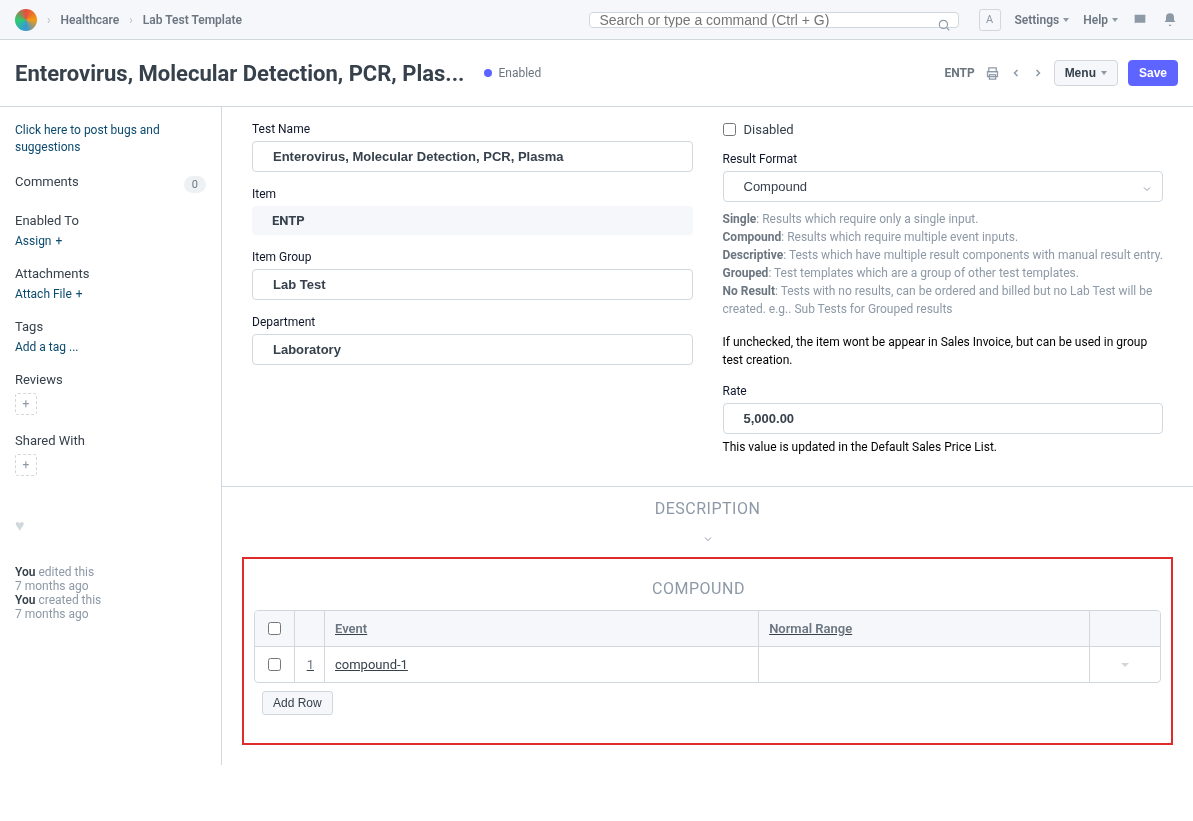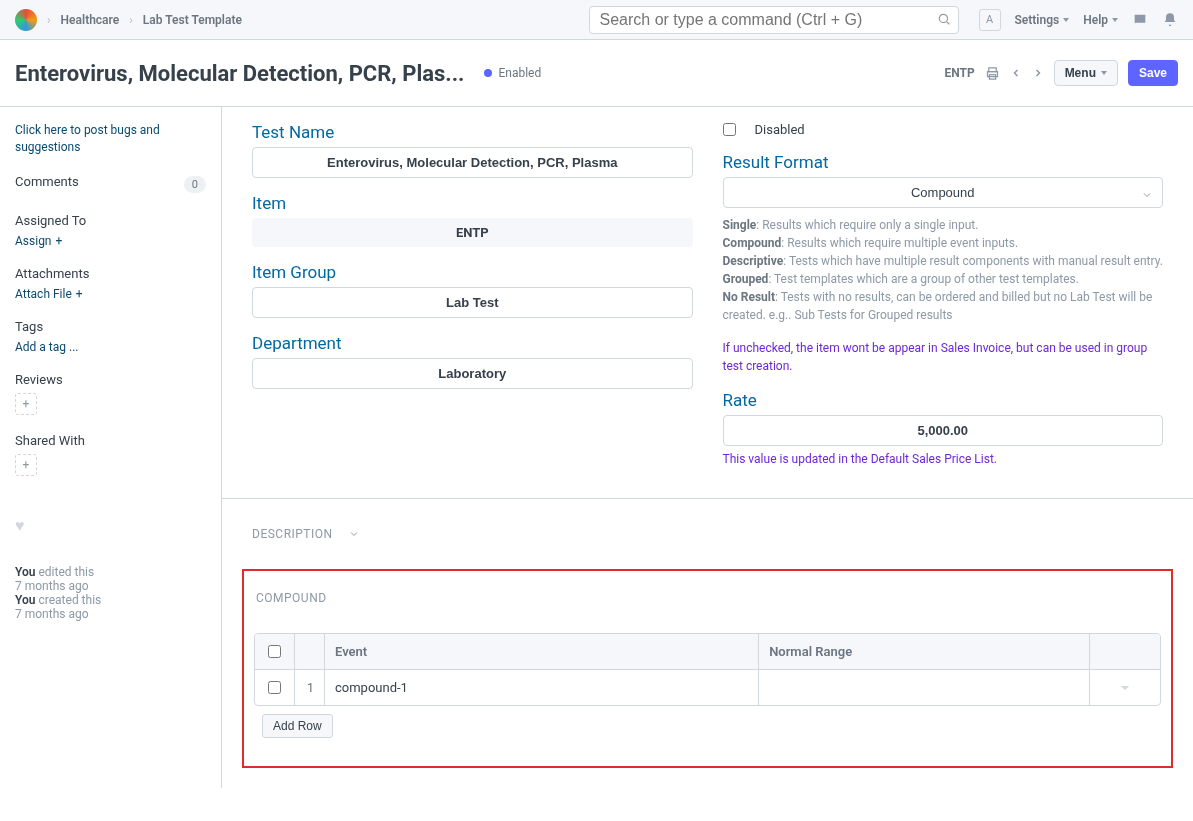--- a/index.html
+++ b/index.html
@@ -5,21 +5,21 @@
     * { box-sizing: border-box; margin: 0; padding: 0; }
     body { font-family: -apple-system, BlinkMacSystemFont, "Segoe UI", Roboto, sans-serif; font-size: 13px; color: #36414c; background: #fff; }
     
     .navbar { display: flex; align-items: center; height: 40px; border-bottom: 1px solid #d1d8dd; padding: 0 15px; background: #f5f7fa; }
     .logo { width: 22px; height: 22px; border-radius: 50%; background: conic-gradient(from 0deg, #e74c3c, #f39c12, #3498db, #2ecc71, #e74c3c); margin-right: 10px; }
     .breadcrumb { display: flex; align-items: center; gap: 10px; color: #6c7680; font-size: 12px; }
     .breadcrumb a { color: #6c7680; text-decoration: none; font-weight: 600; cursor: pointer; }
     .chevron-sep { color: #b8c0c7; }
     .nav-spacer { flex: 1; }
     .search-box { position: relative; width: 370px; margin-right: 20px; }
-    .search-box input { width: 100%; height: 28px; border: 1px solid #d1d8dd; border-radius: 4px; padding: 0 30px 0 10px; font-size: 16px; color: #8d99a6; background: #fff; }
+    .search-box input { width: 100%; height: 16px; border: 1px solid #d1d8dd; border-radius: 4px; padding: 0 30px 0 10px; font-size: 14px; color: #8d99a6; background: #fff; }
     .search-box .search-icon { position: absolute; right: 8px; top: 6px; color: #8d99a6; }
     .nav-right { display: flex; align-items: center; gap: 14px; font-size: 12px; color: #6c7680; }
     .nav-avatar { width: 22px; height: 22px; border: 1px solid #d1d8dd; border-radius: 3px; display: flex; align-items: center; justify-content: center; color: #8d99a6; font-size: 11px; }
     .nav-item { cursor: pointer; display: flex; align-items: center; gap: 4px; font-weight: 600;}
     .caret-d { width: 0; height: 0; border-left: 3px solid transparent; border-right: 3px solid transparent; border-top: 4px solid #8d99a6; }
     .nav-icon { color: #8d99a6; cursor: pointer; }
     
     .page-head { display: flex; align-items: center; padding: 20px 15px; border-bottom: 1px solid #d1d8dd; }
     .page-title { font-size: 22px; font-weight: 700; color: #36414c; max-width: 480px; white-space: nowrap; overflow: hidden; text-overflow: ellipsis; }
     .status-ind { display: flex; align-items: center; margin-left: 20px; font-size: 12px; color: #6c7680; gap: 6px; }
@@ -40,38 +40,38 @@
     .comments-row { display: flex; justify-content: space-between; align-items: center; }
     .comments-row .badge { background: #eef1f4; border-radius: 10px; padding: 2px 8px; font-size: 11px; }
     .audit { color: #8d99a6; }
     .audit strong { color: #36414c; font-weight: 600;}
     .heart { color: #d1d8dd; font-size: 16px; margin-top: 40px; margin-bottom: 30px; cursor: pointer;}
     
     .main { flex: 1; border-left: 1px solid #d1d8dd; }
     .form-section { padding: 15px 30px; display: flex; gap: 30px; }
     .col { flex: 1; }
     .field { margin-bottom: 15px; }
-    .field-label { color: #0369a1; font-size: 17px; margin-bottom: 5px; }
-    .field-input { width: 100%; border: 1px solid #d1d8dd; border-radius: 4px; padding: 7px 20px; font-size: 13px; font-weight: 700; color: #36414c; background: #fff; text-align: center; }
+    .field-label { color: #0f172a; font-size: 12px; margin-bottom: 5px; }
+    .field-input { width: 100%; border: 1px solid #d1d8dd; border-radius: 4px; padding: 7px 20px; font-size: 13px; font-weight: 700; color: #36414c; background: #fff; }
     .readonly { background: #f5f7fa; border: none; }
     .select-wrap { position: relative; }
     .select-wrap .sel-caret { position: absolute; right: 10px; top: 12px; color: #8d99a6; }
-    .checkbox-row { display: flex; align-items: center; gap: 19px; color: #36414c; font-size: 13px; margin-bottom: 10px; }
+    .checkbox-row { display: flex; align-items: center; gap: 8px; color: #36414c; font-size: 13px; margin-bottom: 10px; }
     .checkbox-row input { width: 13px; height: 13px; }
-    .help-text { color: #6d28d9; font-size: 12px; line-height: 1.5; margin-top: 4px; }
+    .help-text { color: #000000; font-size: 12px; line-height: 1.5; margin-top: 4px; }
     .help-block { color: #8d99a6; font-size: 12px; line-height: 1.5; margin-top: 8px; }
     .help-block strong { color: #6c7680; font-weight: 700;}
     
-    .section-head { display: flex; align-items: center; padding: 28px 30px; border-top: 1px solid #d1d8dd; color: #8d99a6; font-size: 12px; letter-spacing: 0.5px; gap: 15px; cursor: pointer; }
+    .section-head { display: flex; align-items: center; padding: 12px 30px; border-top: 1px solid #d1d8dd; color: #8d99a6; font-size: 16px; letter-spacing: 0.5px; gap: 15px; cursor: pointer; flex-direction: column; }
     
     .highlighted { border: 2px solid #e02b2b; margin: 0 20px 20px 20px; padding-bottom: 20px;}
     .highlighted .section-head { border-top: none; padding-top: 20px; padding-left: 12px;}
     
     .grid-wrap { padding: 0 10px; }
-    .grid { border: 1px solid #d1d8dd; border-radius: 4px; overflow: hidden; }
+    .grid { border: 1px solid #d1d8dd; border-radius: 4px; overflow: hidden; text-decoration: underline; }
     .grid-row { display: flex; border-bottom: 1px solid #d1d8dd; }
     .grid-row:last-child { border-bottom: none; }
     .grid-row.head { background: #f5f7fa; color: #6c7680; font-weight: 600; font-size: 12px; }
     .cell { padding: 10px; border-right: 1px solid #d1d8dd; display: flex; align-items: center; font-size: 13px;}
     .cell:last-child { border-right: none; }
     .cell.check { width: 40px; justify-content: center; }
     .cell.idx { width: 30px; justify-content: flex-end; padding-right: 10px; color:#6c7680;}
     .cell.event { flex: 2; }
     .cell.uom { flex: 1.5; }
     .cell.range { flex: 1.5; }
@@ -161,21 +161,21 @@
 <div class="layout">
   <div class="sidebar">
     <div class="side-item">
         <div class="val" style="line-height:1.4;">Click here to post bugs and suggestions</div>
       </div>
     <div class="side-item comments-row">
       <span class="lbl">Comments</span>
       <span class="badge">0</span>
     </div>
     <div class="side-item">
-      <div class="lbl">Assigned To</div>
+      <div class="lbl">Enabled To</div>
       <div class="val">
           <span>Assign</span> 
           <span>+</span>
         </div>
     </div>
     <div class="side-item">
       <div class="lbl">Attachments</div>
       <div class="val">
           <span>Attach File</span> 
           <span>+</span>

